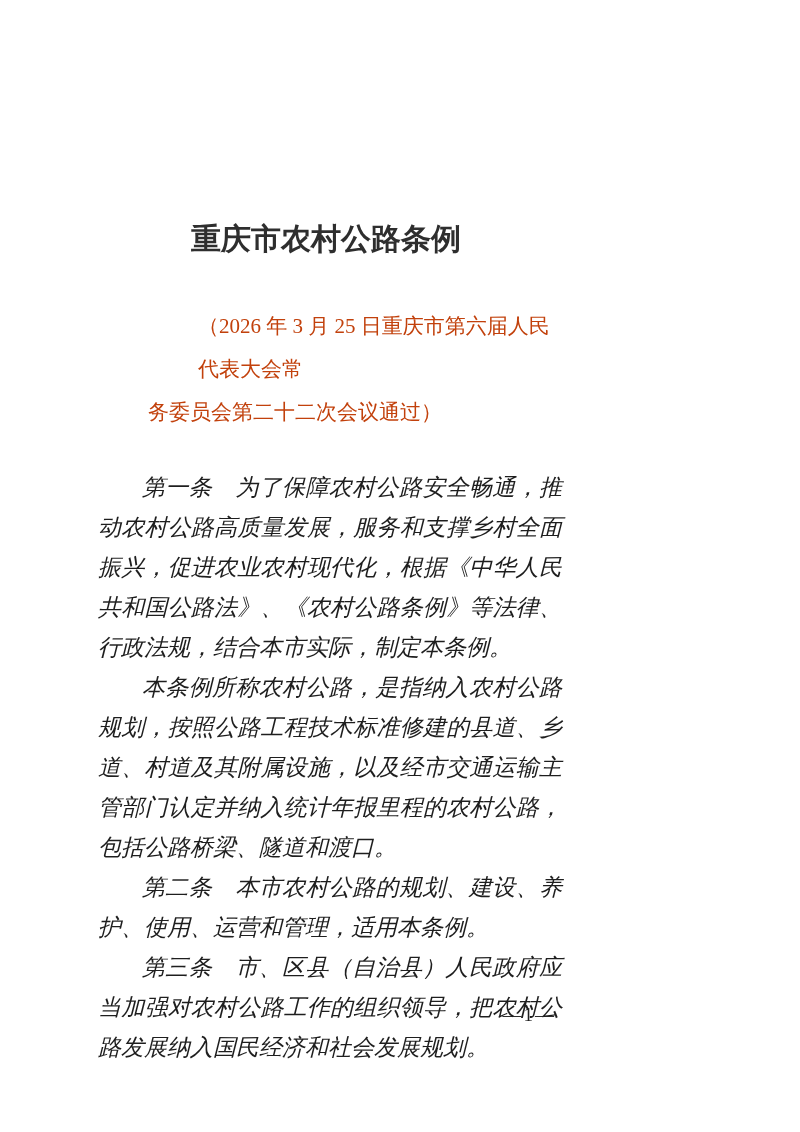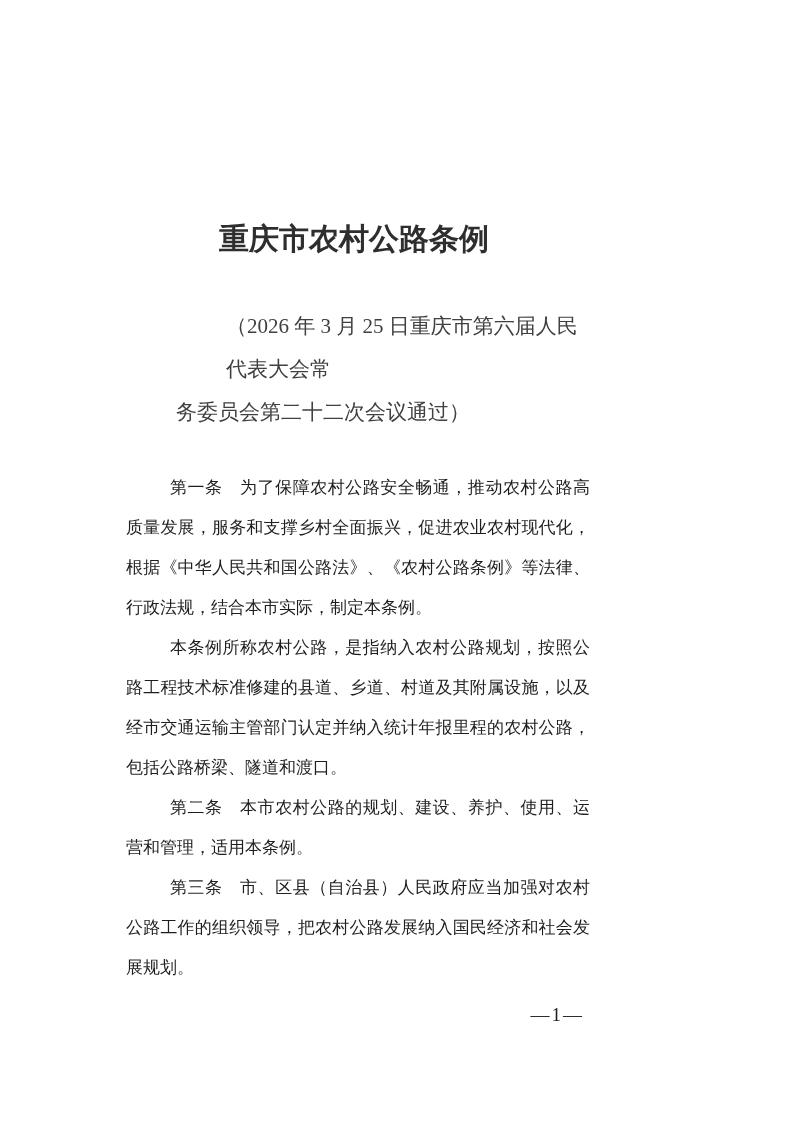--- a/index.html
+++ b/index.html
@@ -9,54 +9,54 @@
   }
   .page {
     position: relative;
     width: 652px;
     height: 1132px;
     background: #ffffff;
     overflow: hidden;
     color: #1e1e1e;
     
     font-family: "Liberation Serif", sans-serif;
-    padding-left: 28px;
   }
   .doc-title {
     margin: 0;
     padding-top: 219px;
     text-align: center;
     font-size: 30px;
     line-height: 39px;
     font-weight: 700;
     color: #2e2e2e;
     font-family: "Liberation Sans", sans-serif;
   }
   .content {
     padding-left: 98px;
     padding-right: 90px; 
   }
   .adoption-note {
     margin-top: 47px;
     font-size: 21px;
     line-height: 43px;
-    color: #404040;
+    color: #c2410c;
   }
   .adoption-note .line1 { padding-left: 100px; }
   .adoption-note .line2 { padding-left: 50px; font-family: Liberation Serif, serif; }
   .doc-body {
     margin-top: 34px;
   }
   .doc-body p {
     margin: 0;
-    font-size: 17px;
+    font-size: 23px;
     line-height: 40px;
     text-indent: 44px;
     text-align: justify;
     color: #1e1e1e;
+    font-style: italic;
   }
   .page-number {
     position: absolute;
     top: 1002px;
     right: 96px;
     font-size: 19px;
     line-height: 26px;
     letter-spacing: 2px;
     color: #1e1e1e;
   }

